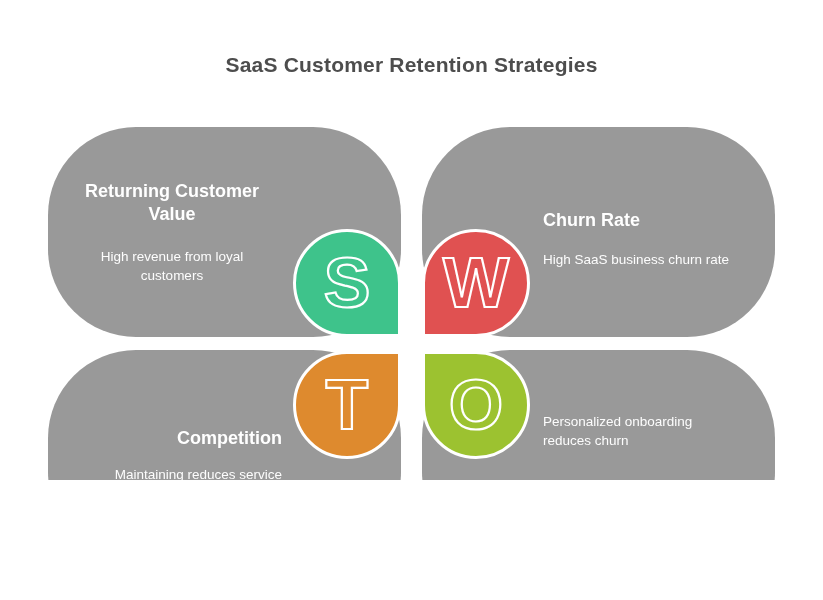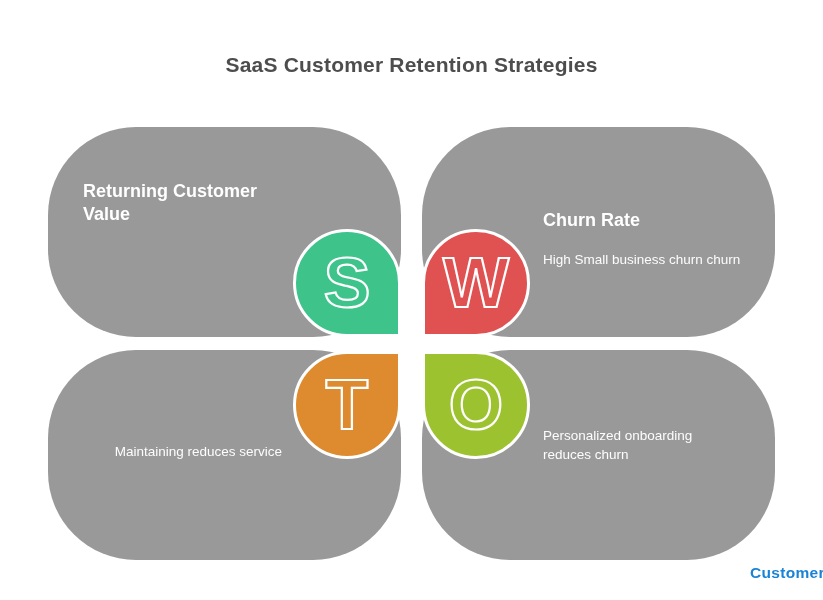--- a/index.html
+++ b/index.html
@@ -3,21 +3,21 @@
 <meta charset="utf-8">
 <style>
   * { margin: 0; padding: 0; box-sizing: border-box; }
   html, body { background: #ffffff; }
   body {
     font-family: "Liberation Sans", "DejaVu Sans", sans-serif;
     width: 823px; height: 600px;
   }
   .stage {
     position: relative;
-    width: 823px; height: 600px;
+    width: 823px; height: 480px;
     background: #ffffff;
     overflow: hidden;
   }
   .page-title {
     position: absolute;
     top: 53px; left: 0; width: 100%;
     text-align: center;
     font-size: 21px;
     font-weight: 700;
     color: #4d4d4d;
@@ -43,27 +43,27 @@
     font-weight: 700;
     line-height: 1.28;
     color: #ffffff;
   }
   .q-text .q-body {
     font-size: 13.5px;
     line-height: 1.38;
     margin-top: 19px;
     color: #fdfdfd;
   }
-  .q-text-tl { left: 83px;  top: 180px; width: 200px; text-align: left; }
+  .q-text-tl { left: 72px;  top: 180px; width: 200px; text-align: center; }
   .q-text-tr { left: 543px; top: 192px; width: 200px; text-align: left; margin-top: 17px; }
   .q-text-bl { left: 82px;  top: 427px; width: 200px; text-align: right; }
   .q-text-br { left: 543px; top: 404px; width: 192px; text-align: left; }
   .q-text-tl .q-body { margin-top: 22px; }
   .q-text-bl .q-body { margin-top: 16px; }
-  .q-text-br .q-body { margin-top: 23px; }
+  .q-text-br .q-body { margin-top: 9px; }
 
   .badge {
     position: absolute;
     width: 108px; height: 108px;
     border: 3px solid #ffffff;
     display: flex;
     align-items: center;
     justify-content: center;
   }
   .badge-s { left: 293px; top: 229px; border-radius: 50% 50% 0 50%; }
@@ -94,28 +94,30 @@
 
   <div class="page-title">SaaS Customer Retention Strategies</div>
 
   <div class="panel panel-tl"></div>
   <div class="panel panel-tr"></div>
   <div class="panel panel-bl"></div>
   <div class="panel panel-br"></div>
 
   <div class="q-text q-text-tl">
     <div class="q-heading">Returning Customer Value</div>
+    <div class="q-body">High revenue from loyal customers</div>
   </div>
 
   <div class="q-text q-text-tr">
     <div class="q-heading">Churn Rate</div>
-    <div class="q-body">High Small business churn churn</div>
+    <div class="q-body">High SaaS business churn rate</div>
   </div>
 
   <div class="q-text q-text-bl">
+    <div class="q-heading">Competition</div>
     <div class="q-body">Maintaining reduces service</div>
   </div>
 
   <div class="q-text q-text-br">
     <div class="q-body">Personalized onboarding reduces churn</div>
   </div>
 
   <div class="badge badge-s" style="background-color: rgb(62, 195, 139);">
     <span class="letter">S</span>
   </div>

